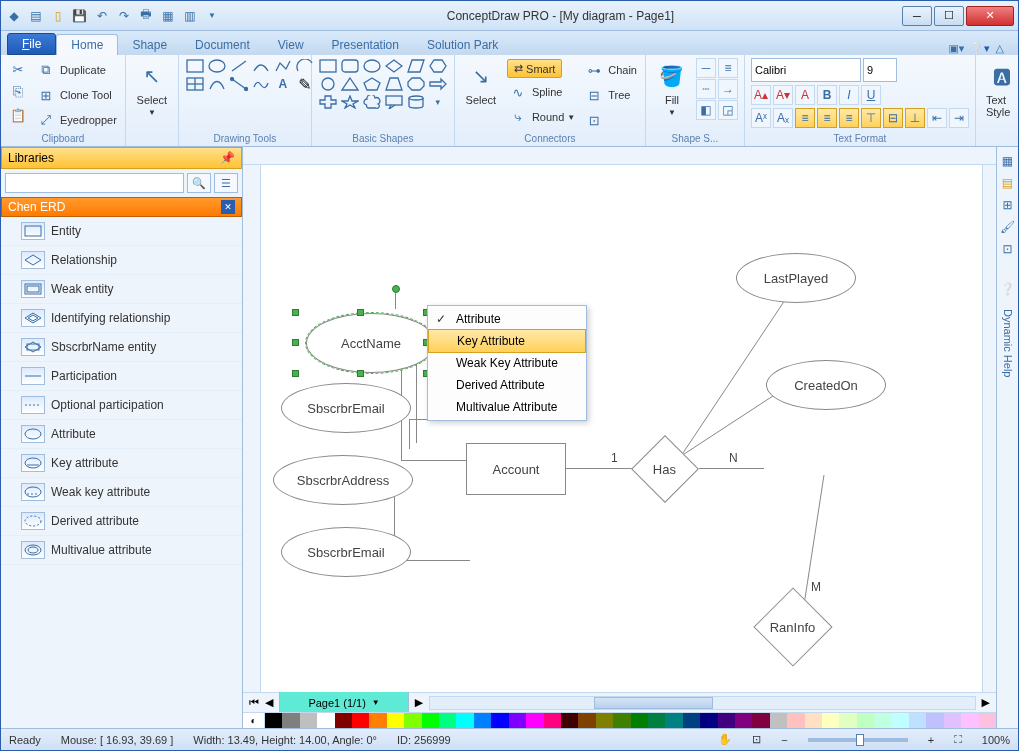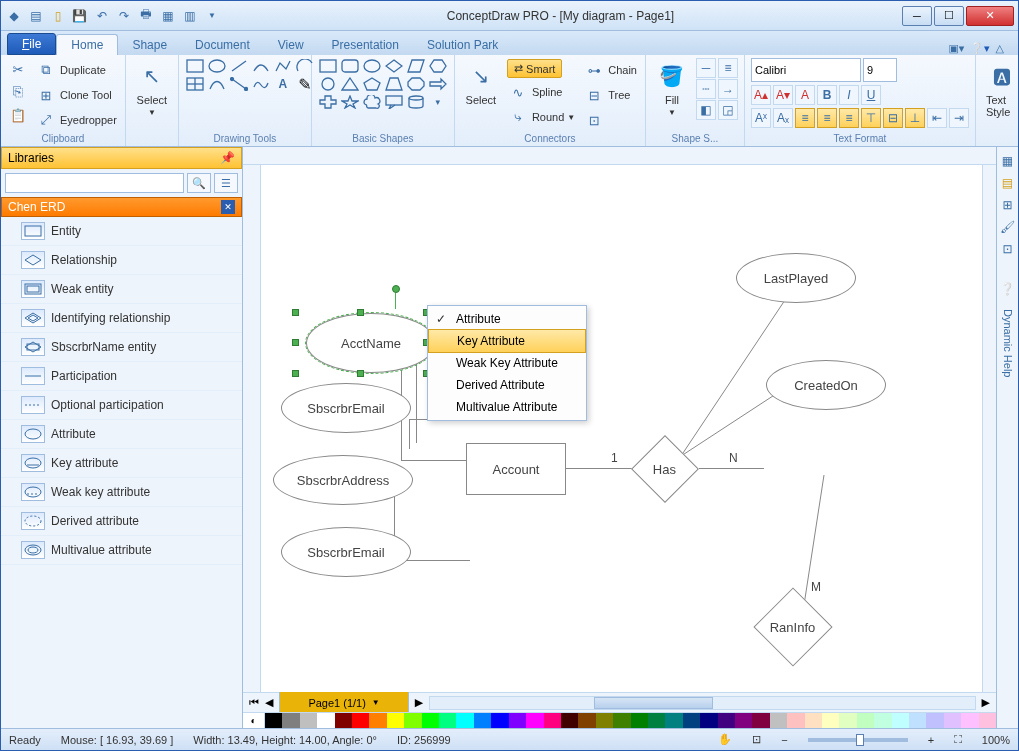--- a/index.html
+++ b/index.html
@@ -75,21 +75,21 @@
 .cardinality { position: absolute; font-size: 12px; color: #444; }
 
 
 .ctx { position: absolute; background: #fdfdfd; border: 1px solid #a0bde0; box-shadow: 2px 2px 6px rgba(0,0,0,0.2); font-size: 12px; padding: 2px 0; z-index: 100; }
 .ctx-item { padding: 4px 18px 4px 28px; position: relative; cursor: pointer; }
 .ctx-item.checked::before { content: "✓"; position: absolute; left: 8px; color: #333; }
 .ctx-item.highlighted { background: linear-gradient(#ffe9a8,#ffd15a); border: 1px solid #d4a020; margin: -1px 0; }
 
 
 .page-tabs { height: 20px; background: #eef4fb; border-top: 1px solid #c3d9f0; display: flex; align-items: center; font-size: 11px; padding: 0 6px; gap: 6px; }
-.page-tabs .ptab { background: #eab308; border: 1px solid #a0bde0; padding: 0 28px; height: 28px; display: flex; align-items: center; gap: 6px; }
+.page-tabs .ptab { background: #5eead4; border: 1px solid #a0bde0; padding: 0 28px; height: 28px; display: flex; align-items: center; gap: 6px; }
 .page-tabs .hscroll { flex: 1; height: 14px; background: #e3eefb; border: 1px solid #c3d9f0; position: relative; }
 .page-tabs .hscroll .thumb { position: absolute; left: 30%; width: 22%; top: 0; bottom: 0; background: linear-gradient(#d6e5f5,#b8d0ec); border: 1px solid #a0bde0; }
 
 
 .colorbar { height: 16px; display: flex; border-top: 1px solid #c3d9f0; }
 .colorbar .sw { flex: 1; }
 
 
 .rsidebar { width: 22px; background: #eef4fb; border-left: 1px solid #a0bde0; display: flex; flex-direction: column; align-items: center; gap: 6px; padding-top: 6px; }
 .rsidebar .ricon2 { width: 16px; height: 16px; font-size: 12px; color: #3a6ea5; display: flex; align-items: center; justify-content: center; }

